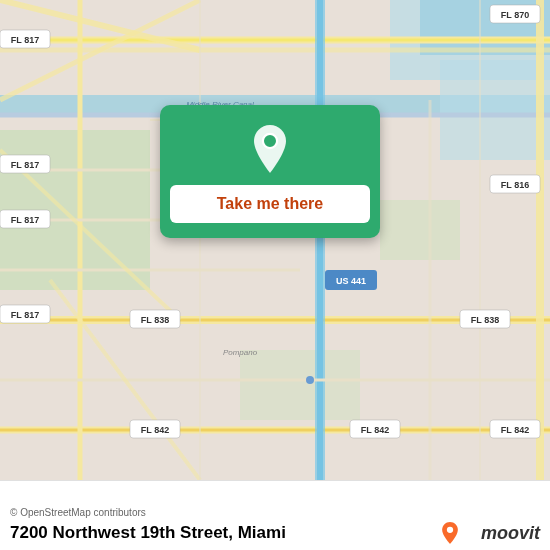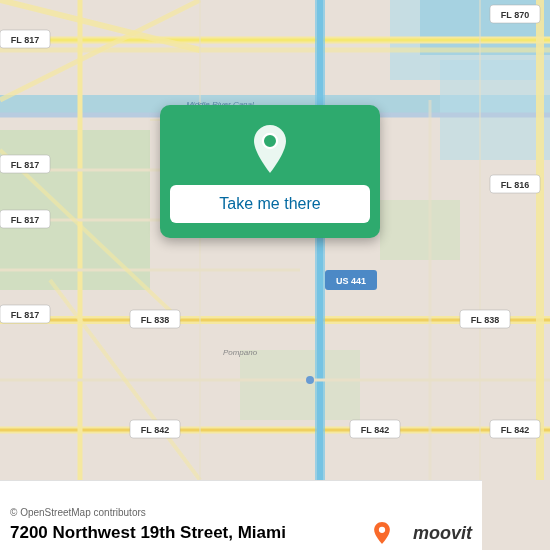--- a/index.html
+++ b/index.html
@@ -43,32 +43,32 @@
     }
 
     #pin-icon {
       width: 48px;
       height: 48px;
       margin-bottom: 12px;
     }
 
     #take-me-there-btn {
       background: white;
-      color: #0369a1;
+      color: #c2410c;
       border: none;
       border-radius: 6px;
       padding: 10px 30px;
       font-size: 16px;
-      font-weight: 400;
+      font-weight: 700;
       cursor: pointer;
       width: 100%;
     }
 
     #bottom-bar {
-      width: 482px;
+      width: 550px;
       height: 70px;
       background: white;
       display: flex;
       flex-direction: column;
       justify-content: flex-end;
       padding: 0 10px 6px 10px;
       border-top: 1px solid #e0e0e0;
     }
 
     #attribution {

